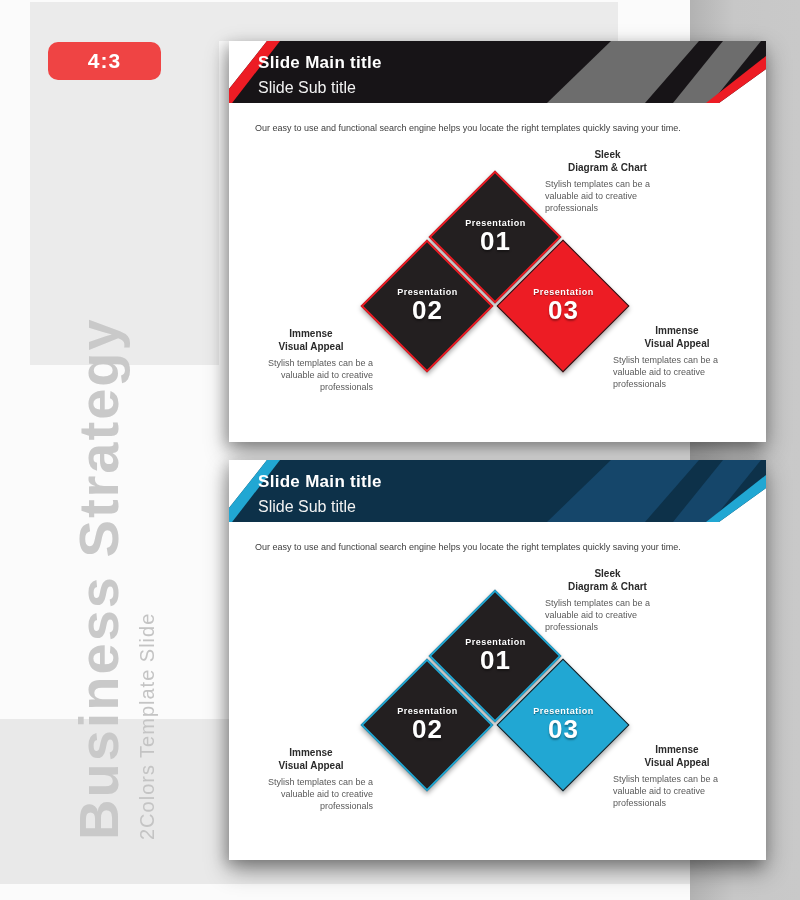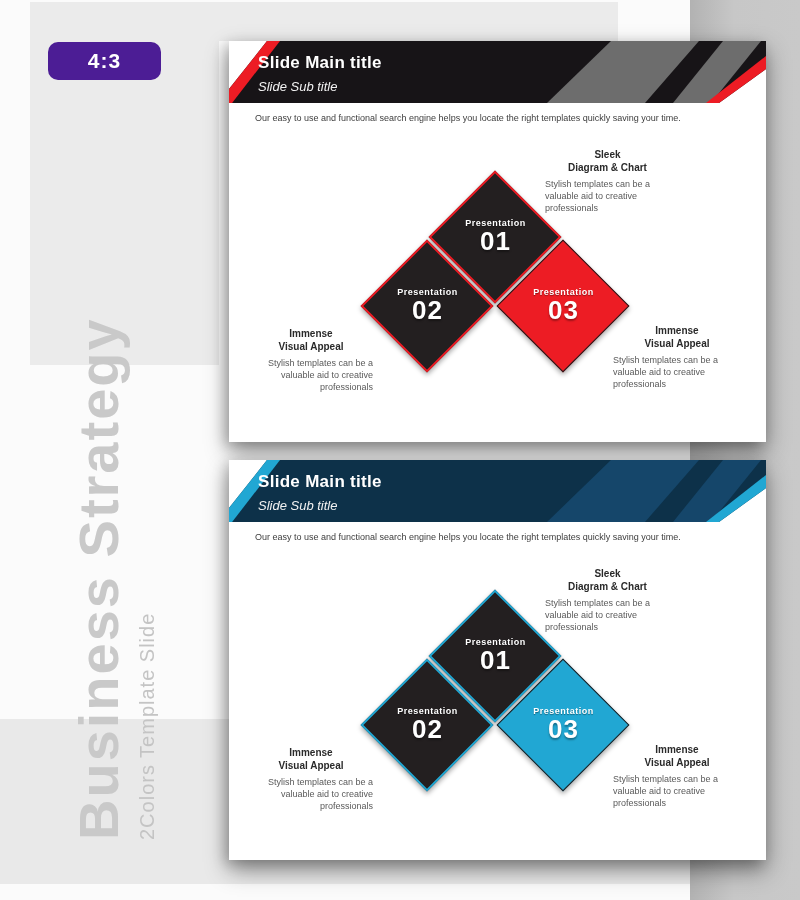--- a/index.html
+++ b/index.html
@@ -8,21 +8,21 @@
   .stage { position:relative; width:800px; height:900px; background:#fbfbfb; overflow:hidden; }
 
   
   .bg-top-strip   { position:absolute; left:30px;  top:2px;   width:588px; height:39px;  background:#ebebeb; }
   .bg-left-block  { position:absolute; left:30px;  top:2px;   width:189px; height:363px; background:#ebebeb; }
   .bg-bottom-band { position:absolute; left:0;     top:719px; width:694px; height:165px; background:#e9e9e9; }
   .bg-right-band  { position:absolute; left:690px; top:0;     width:110px; height:900px;
                     background:linear-gradient(90deg,#b2b2b2 0%,#c7c7c7 40%,#c9c9c9 100%); }
 
   
-  .badge { position:absolute; left:48px; top:42px; width:113px; height:38px; background:#4c1d95;
+  .badge { position:absolute; left:48px; top:42px; width:113px; height:38px; background:#ef4444;
            border-radius:10px; color:#fff; display:flex; align-items:center; justify-content:center;
            font-size:21px; font-weight:bold; letter-spacing:1px; }
 
   
   .wm-title { position:absolute; left:66px; top:840px; transform:rotate(-90deg); transform-origin:0 0;
               width:520px; font-size:56px; font-weight:bold; color:#c9c9c9; letter-spacing:2px; white-space:nowrap; }
   .wm-sub   { position:absolute; left:136px; top:840px; transform:rotate(-90deg); transform-origin:0 0;
               width:230px; font-size:20px; color:#c4c4c4; letter-spacing:1px; white-space:nowrap; }
 
   
@@ -34,23 +34,23 @@
   
   .hdr { position:absolute; left:0; top:0; width:100%; height:62px; background:var(--header-bg); overflow:hidden; }
   .hdr .layer { position:absolute; inset:0; }
   .stripe-wide   { background:var(--stripe); clip-path:polygon(382px 0,470px 0,416px 100%,318px 100%); }
   .stripe-narrow { background:var(--stripe); clip-path:polygon(494px 0,532px 0,482px 100%,444px 100%); }
   .cut-left      { background:#fff;          clip-path:polygon(0 0,38px 0,0 48px); }
   .accent-left   { background:var(--accent); clip-path:polygon(38px 0,51px 0,0 66px,0 48px); }
   .cut-right     { background:#fff;          clip-path:polygon(490px 100%,100% 100%,100% 28px); }
   .accent-right  { background:var(--accent); clip-path:polygon(477px 100%,490px 100%,100% 28px,100% 15px); }
   .hdr-title { position:absolute; left:29px; top:12px; color:#fff; font-size:17px; font-weight:bold; letter-spacing:.3px; }
-  .hdr-sub   { position:absolute; left:29px; top:38px; color:#f2f2f2; font-size:13px;font-style:italic; }
+  .hdr-sub   { position:absolute; left:29px; top:38px; color:#f2f2f2; font-size:16px; }
 
-  .intro { position:absolute; left:26px; top:72px; font-size:9px; color:#3d3d3d; white-space:nowrap; }
+  .intro { position:absolute; left:26px; top:82px; font-size:9px; color:#3d3d3d; white-space:nowrap; }
 
   
   .diamond { position:absolute; width:94px; height:94px; transform:rotate(45deg);
              display:flex; align-items:center; justify-content:center;
              box-shadow:2px 2px 5px rgba(0,0,0,.35); }
   .diamond.dark   { background:var(--diamond-dark); border:2px solid var(--accent); }
   .diamond.accent { background:var(--accent); border:1px solid #1d1a1b; }
   .d1 { left:219px; top:149px; }
   .d2 { left:151px; top:218px; }
   .d3 { left:287px; top:218px; }

